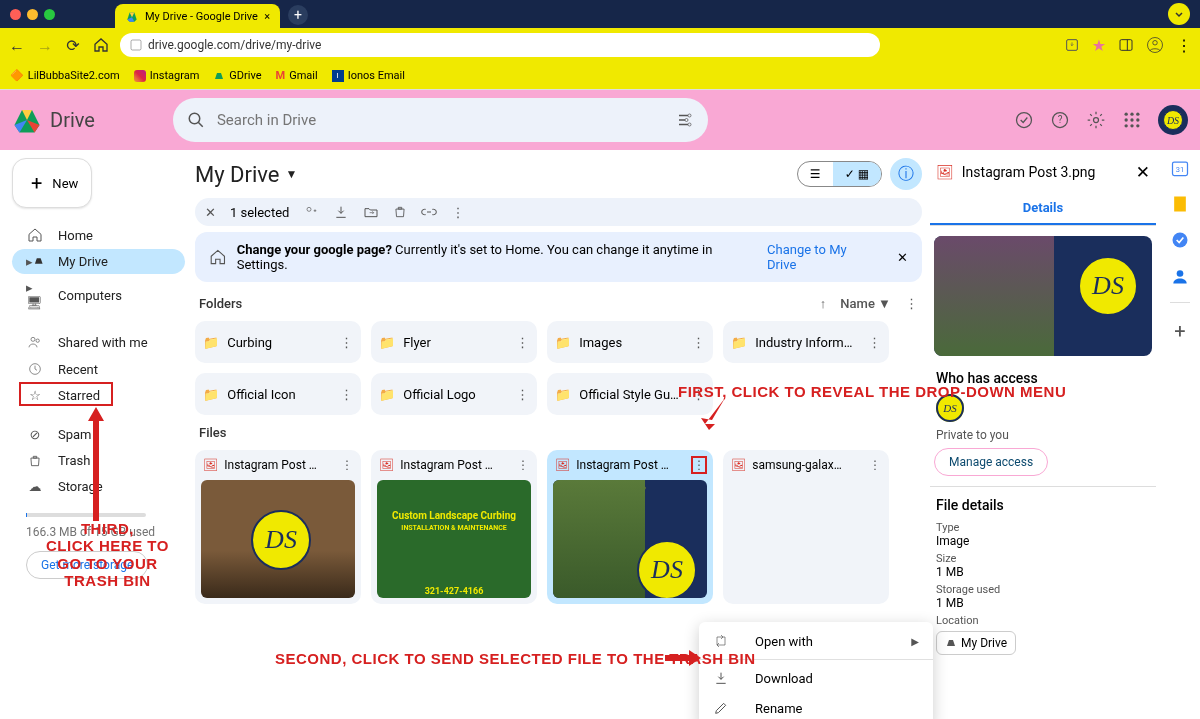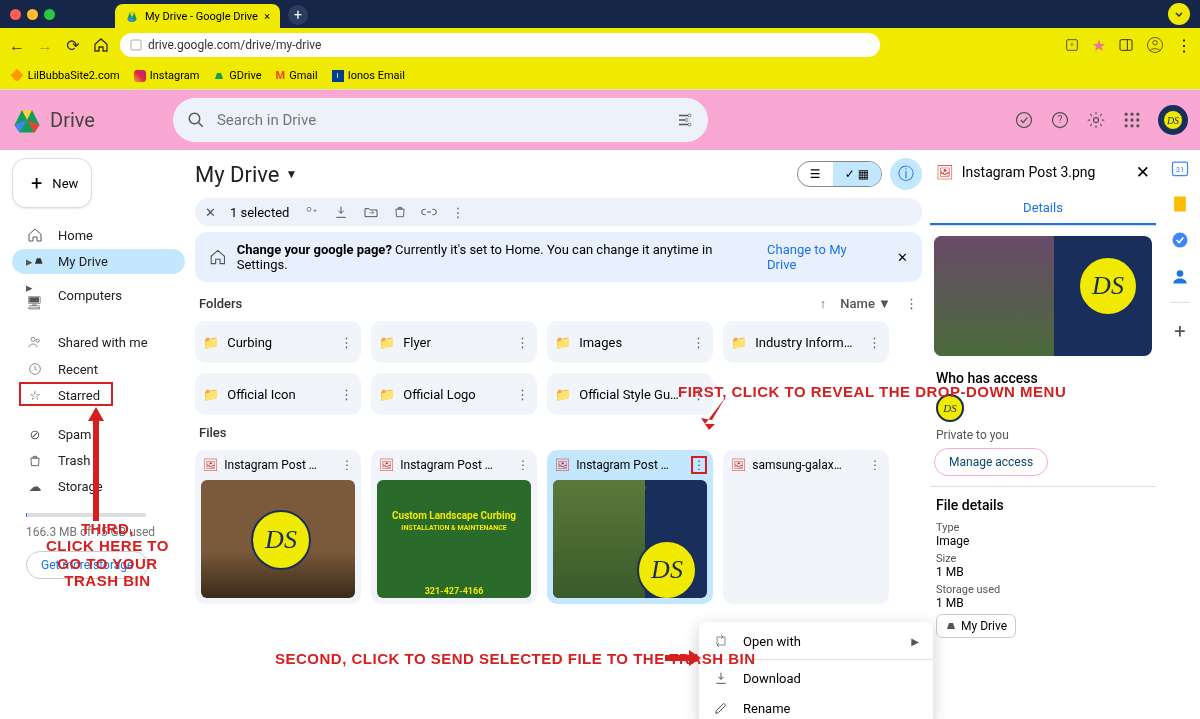--- a/index.html
+++ b/index.html
@@ -75,37 +75,37 @@
 .file-head { display:flex; align-items:center; padding:8px 8px; gap:6px; font-size:12px;}
 .file-head .fmore { margin-left:auto; color:#555; cursor:pointer;}
 .file-thumb { height:118px; background:#3a5a2a; margin:0 6px 6px; border-radius:6px; position:relative; overflow:hidden;}
 
 
 .details-pane { width:230px; padding-top:68px; padding-right:4px; flex-shrink:0;}
 .dp-head { display:flex; align-items:center; gap:8px; font-size:14px; padding:4px 6px 10px;}
 .dp-head .xbtn { margin-left:auto; cursor:pointer; font-size:17px;}
 .dp-tabs { display:flex; border-bottom:1px solid #ddd;}
 .dp-tab { flex:1; text-align:center; padding:8px 0; font-size:13px; cursor:pointer; color:#555;}
-.dp-tab.act { color:#1a73e8; border-bottom:2px solid #1a73e8; font-weight:400;}
+.dp-tab.act { color:#1a73e8; border-bottom:2px solid #1a73e8; font-weight:700;}
 .dp-preview { margin:10px 4px; height:120px; border-radius:8px; background:#1a2e5c; position:relative; overflow:hidden;}
 .dp-section-t { font-size:14px; font-weight:500; padding:4px 6px;}
 .dp-avatar { width:28px; height:28px; border-radius:50%; background:#f0e900; margin:4px 6px;}
 .dp-text { font-size:12px; color:#555; padding:2px 6px;}
 .dp-btn { border:1px solid #f9a8d4; border-radius:16px; padding:6px 14px; font-size:12px; color:#0c4a6e; margin:4px; cursor:pointer; display:inline-block;}
 .dp-field-l { font-size:11px; color:#555; padding:4px 6px 0;}
 .dp-field-v { font-size:12px; padding:0 6px;}
 .dp-chip { border:1px solid #ccc; border-radius:6px; padding:4px 8px; font-size:12px; display:inline-flex; margin:4px 6px; gap:4px; align-items:center;}
 
 
 .right-rail { width:40px; padding-top:68px; display:flex; flex-direction:column; align-items:center; gap:16px; flex-shrink:0;}
 .rail-ic { width:20px; height:20px; cursor:pointer;}
 
 
 .ctx-menu { position:absolute; background:#fff; border-radius:6px; box-shadow:0 4px 16px rgba(0,0,0,0.2); width:234px; left:699px; top:532px; z-index:50; padding:4px 0; font-size:13px;}
-.ctx-item { display:flex; align-items:center; padding:7px 14px; gap:14px; cursor:pointer;}
+.ctx-item { display:flex; align-items:center; padding:7px 14px; gap:26px; cursor:pointer;}
 .ctx-sep { height:1px; background:#e0e0e0; margin:3px 0;}
 .ctx-arrow { margin-left:auto; font-size:10px; color:#555;}
 
 
 .anno { position:absolute; color:#d62020; font-weight:700; font-family: Impact, "Arial Black", sans-serif; font-size:15px; text-align:center; z-index:60; letter-spacing:0.5px; line-height:1.15;}
 .red-box { position:absolute; border:2px solid #d62020; z-index:60;}
 .red-arrow-img { position:absolute; z-index:60;}
 
 .ds-logo-yellow { width:60px;height:60px;border-radius:50%;background:#f0e900;display:flex;align-items:center;justify-content:center;font-family:Impact;font-size:26px;color:#1a2e5c;font-style:italic;border:2px solid #1a2e5c;}
 .ds-sm { width:20px;height:20px;font-size:10px; border-width:1px;}
@@ -497,20 +497,21 @@
     <div class="dp-text">Private to you</div>
     <div class="dp-btn">Manage access</div>
     <div style="height:1px;background:#ddd;margin:6px 0;"></div>
     <div class="dp-section-t">File details</div>
     <div class="dp-field-l">Type</div>
     <div class="dp-field-v">Image</div>
     <div class="dp-field-l">Size</div>
     <div class="dp-field-v">1 MB</div>
     <div class="dp-field-l">Storage used</div>
     <div class="dp-field-v">1 MB</div>
+    <div class="dp-field-l">Location</div>
     <div class="dp-chip">
         <svg width="12" height="12" viewBox="0 0 24 24">
           <polygon points="4,18 8,6 16,6 20,18" fill="#555"></polygon>
         </svg> 
         <span>My Drive</span>
       </div>
   </div>
 
   <div class="right-rail">
     <svg class="rail-ic" viewBox="0 0 24 24">

